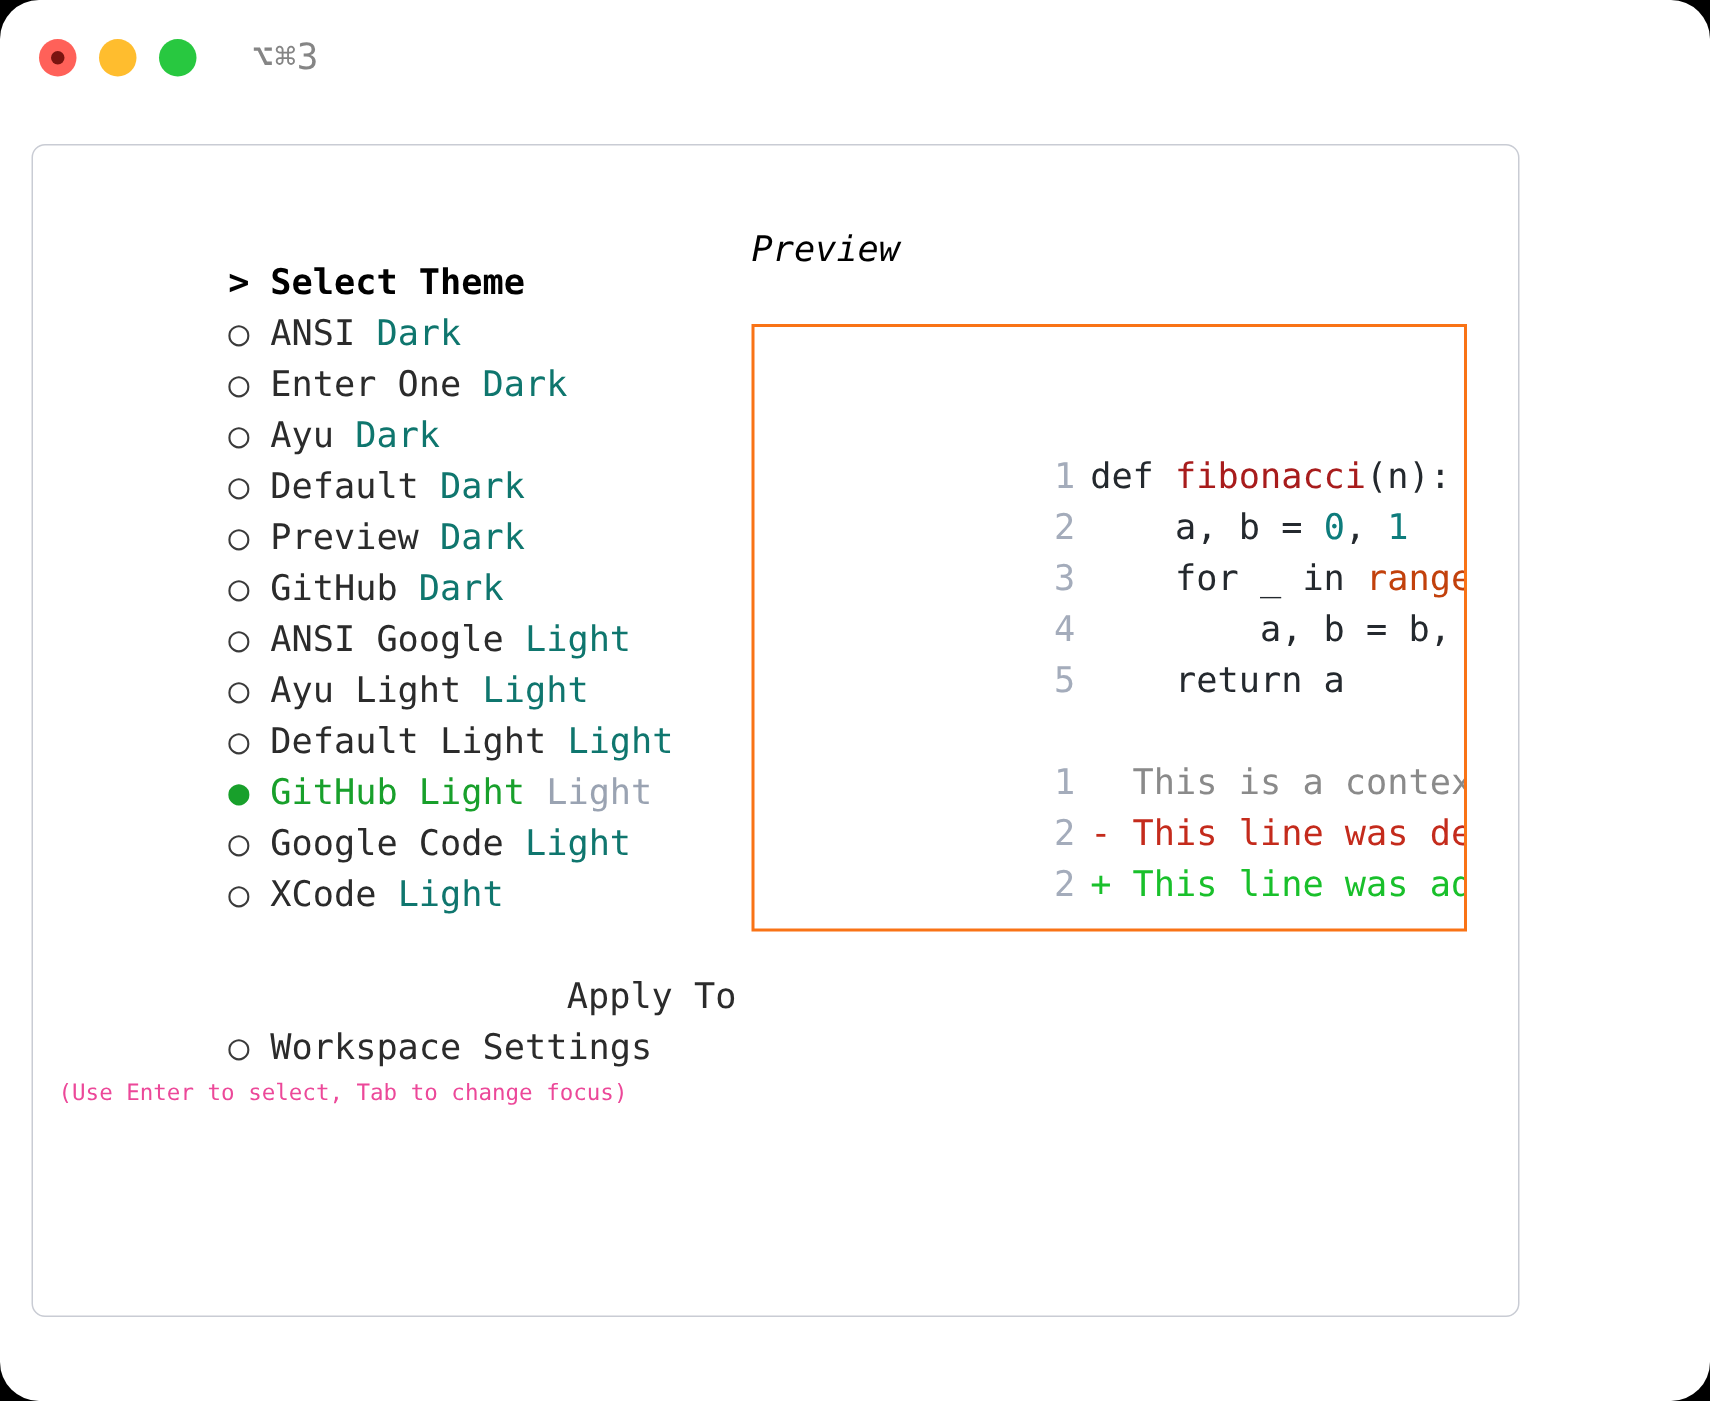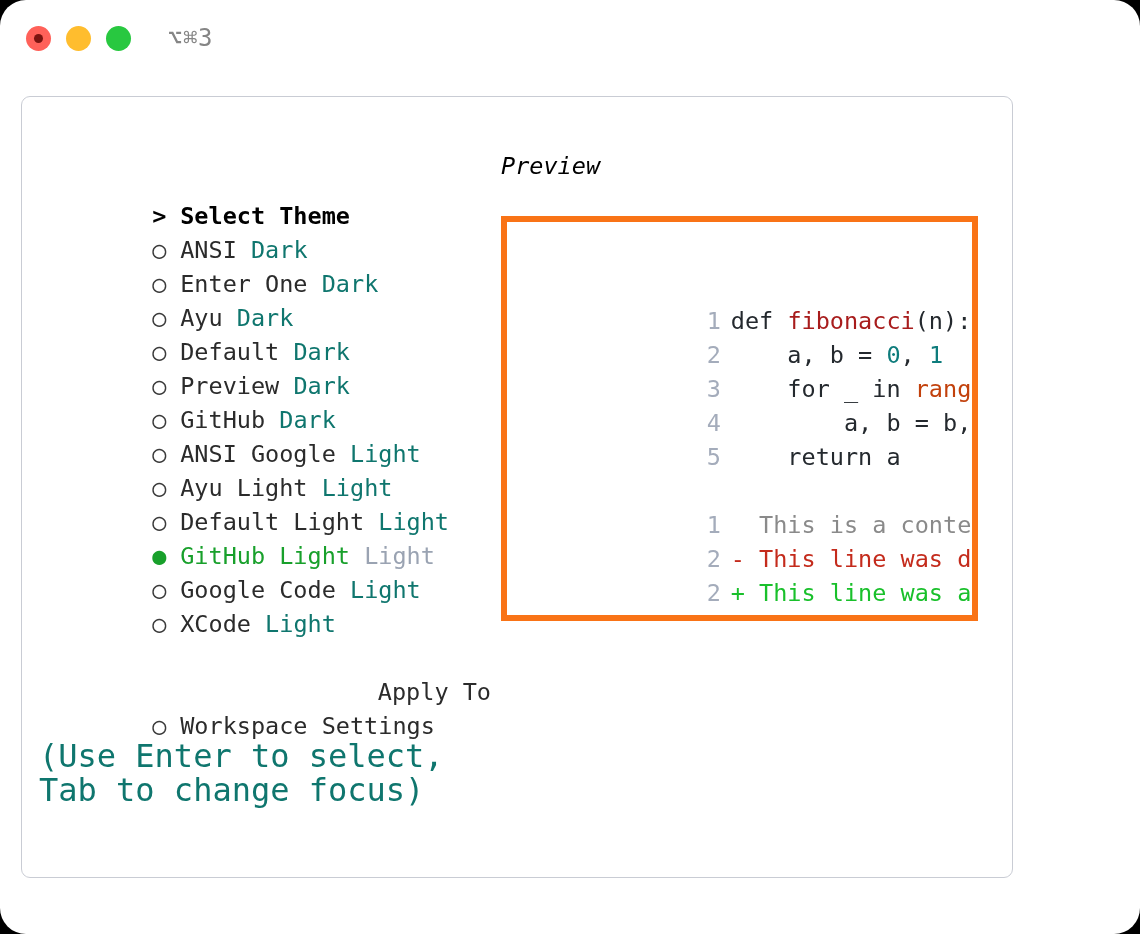--- a/index.html
+++ b/index.html
@@ -71,21 +71,21 @@
     border: 1px solid #c9ccd4;
     border-radius: 9px;
     background: #ffffff;
     box-sizing: border-box;
   }
 
   
   #left-col {
     position: absolute;
     left: 17px;
-    top: 68px;
+    top: 40px;
     width: 452px;
   }
 
   .row {
     height: 34px;
     line-height: 34px;
     font-size: 23.5px;
     white-space: pre;
     color: #2b2b2b;
   }
@@ -113,23 +113,23 @@
   .marker.bullet-filled { color: #18a02b; }
   .marker.bullet-empty  { color: #3a3a3a; }
 
   #applyto-header {
     margin-top: 34px;
     text-align: right;
   }
 
   #hint {
     margin-top: 30px;
-    font-size: 32px;
+    font-size: 15px;
     line-height: 34px;
-    color: #0f766e;
+    color: #ec4899;
     width: 420px;
   }
 
   
   #right-col {
     position: absolute;
     left: 479px;
     top: 52px;
     width: 496px;
   }
@@ -139,21 +139,21 @@
     line-height: 34px;
     color: #000000;
     white-space: pre;
     font-style: italic;
   }
 
   #preview-box {
     margin-top: 33px;
     width: 477px;
     height: 405px;
-    border: 6px solid #f97316;
+    border: 2px solid #f97316;
     background: #ffffff;
     box-sizing: border-box;
     position: relative;
     overflow: hidden;
   }
 
   #code-area {
     position: absolute;
     left: 14px;
     top: 48px;

